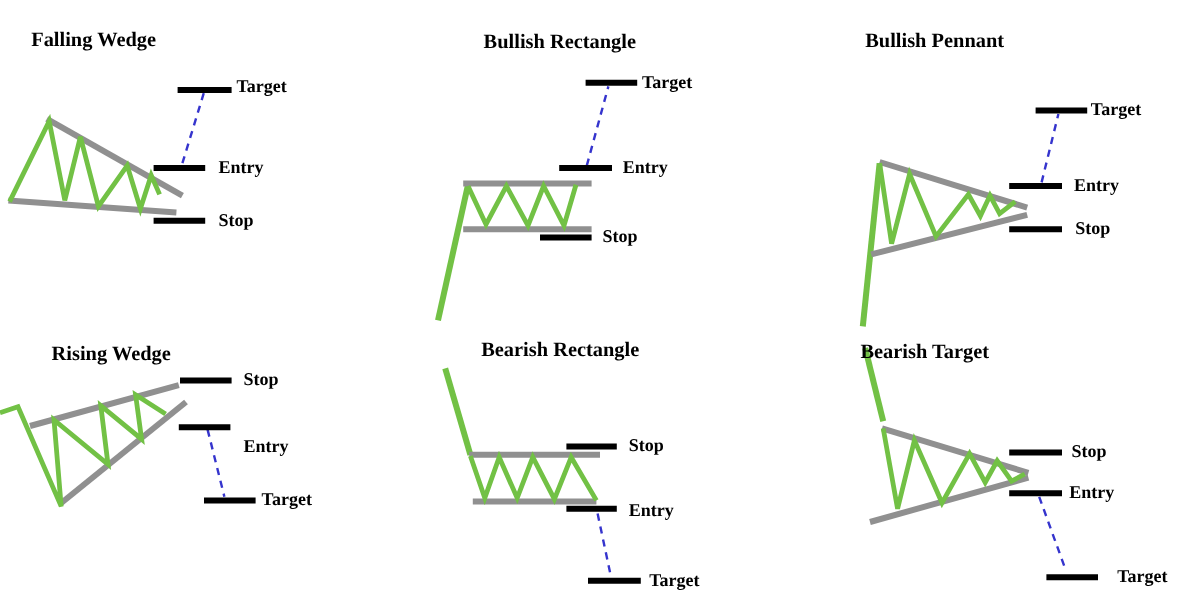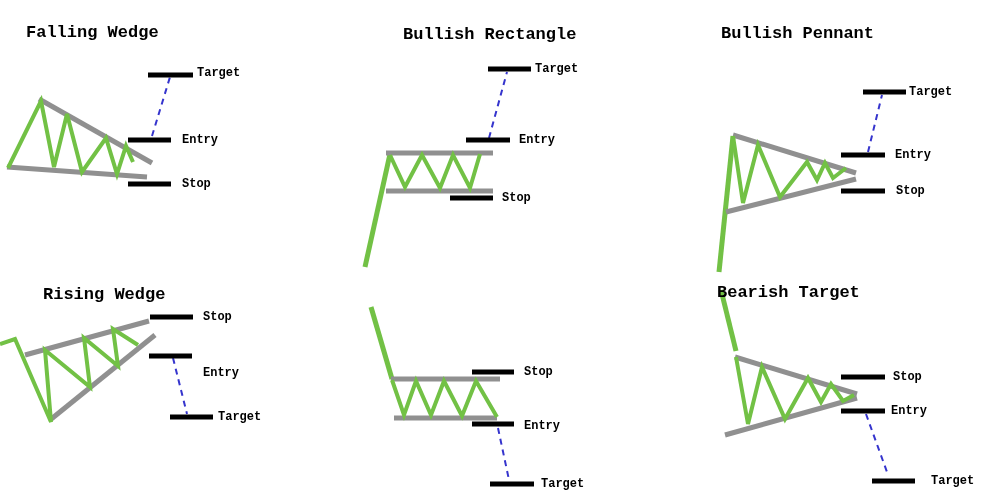--- a/index.html
+++ b/index.html
@@ -8,36 +8,36 @@
     --bar:#000000;
     --dash:#3534cd;
     --text:#000000;
     --bg:#ffffff;
   }
   html,body{margin:0;padding:0;background:var(--bg);}
   .canvas{
     position:relative;
     width:980px;height:504px;
     background:var(--bg);
-    font-family:Liberation Mono, monospace;
+    font-family:Liberation Serif, serif;
     overflow:hidden;
   }
   .canvas svg{position:absolute;left:0;top:0;}
   .title{
     position:absolute;
     font-weight:bold;
     font-size:17px;
     color:var(--text);
     white-space:nowrap;
     line-height:17px;
   }
   .lvl{
     position:absolute;
     font-weight:bold;
-    font-size:12px;
+    font-size:15px;
     color:var(--text);
     white-space:nowrap;
     line-height:15px;
   }
   .trend{stroke:var(--gray);stroke-width:5;fill:none;}
   .price{stroke:var(--green);stroke-width:4;fill:none;stroke-linejoin:miter;}
   .pole{stroke:var(--green);stroke-width:5;fill:none;}
   .bar{stroke:var(--bar);stroke-width:5;fill:none;}
   .proj{stroke:var(--dash);stroke-width:2;fill:none;stroke-dasharray:6 5;}
 </style>
@@ -110,20 +110,21 @@
       <line class="bar" x1="841" y1="377" x2="885" y2="377"></line>
       <line class="bar" x1="841" y1="411" x2="885" y2="411"></line>
       <line class="bar" x1="872" y1="481" x2="915" y2="481"></line>
     </g>
   </svg>
 
   <div class="title" style="left:26px;top:24px">Falling Wedge</div>
   <div class="title" style="left:403px;top:26px">Bullish Rectangle</div>
   <div class="title" style="left:721px;top:25px">Bullish Pennant</div>
   <div class="title" style="left:43px;top:286px">Rising Wedge</div>
+  <div class="title" style="left:401px;top:283px">Bearish Rectangle</div>
   <div class="title" style="left:717px;top:284px">Bearish Target</div>
 
   <div class="lvl" style="left:197px;top:66px">Target</div>
   <div class="lvl" style="left:182px;top:133px">Entry</div>
   <div class="lvl" style="left:182px;top:177px">Stop</div>
 
   <div class="lvl" style="left:535px;top:62px">Target</div>
   <div class="lvl" style="left:519px;top:133px">Entry</div>
   <div class="lvl" style="left:502px;top:191px">Stop</div>
 

